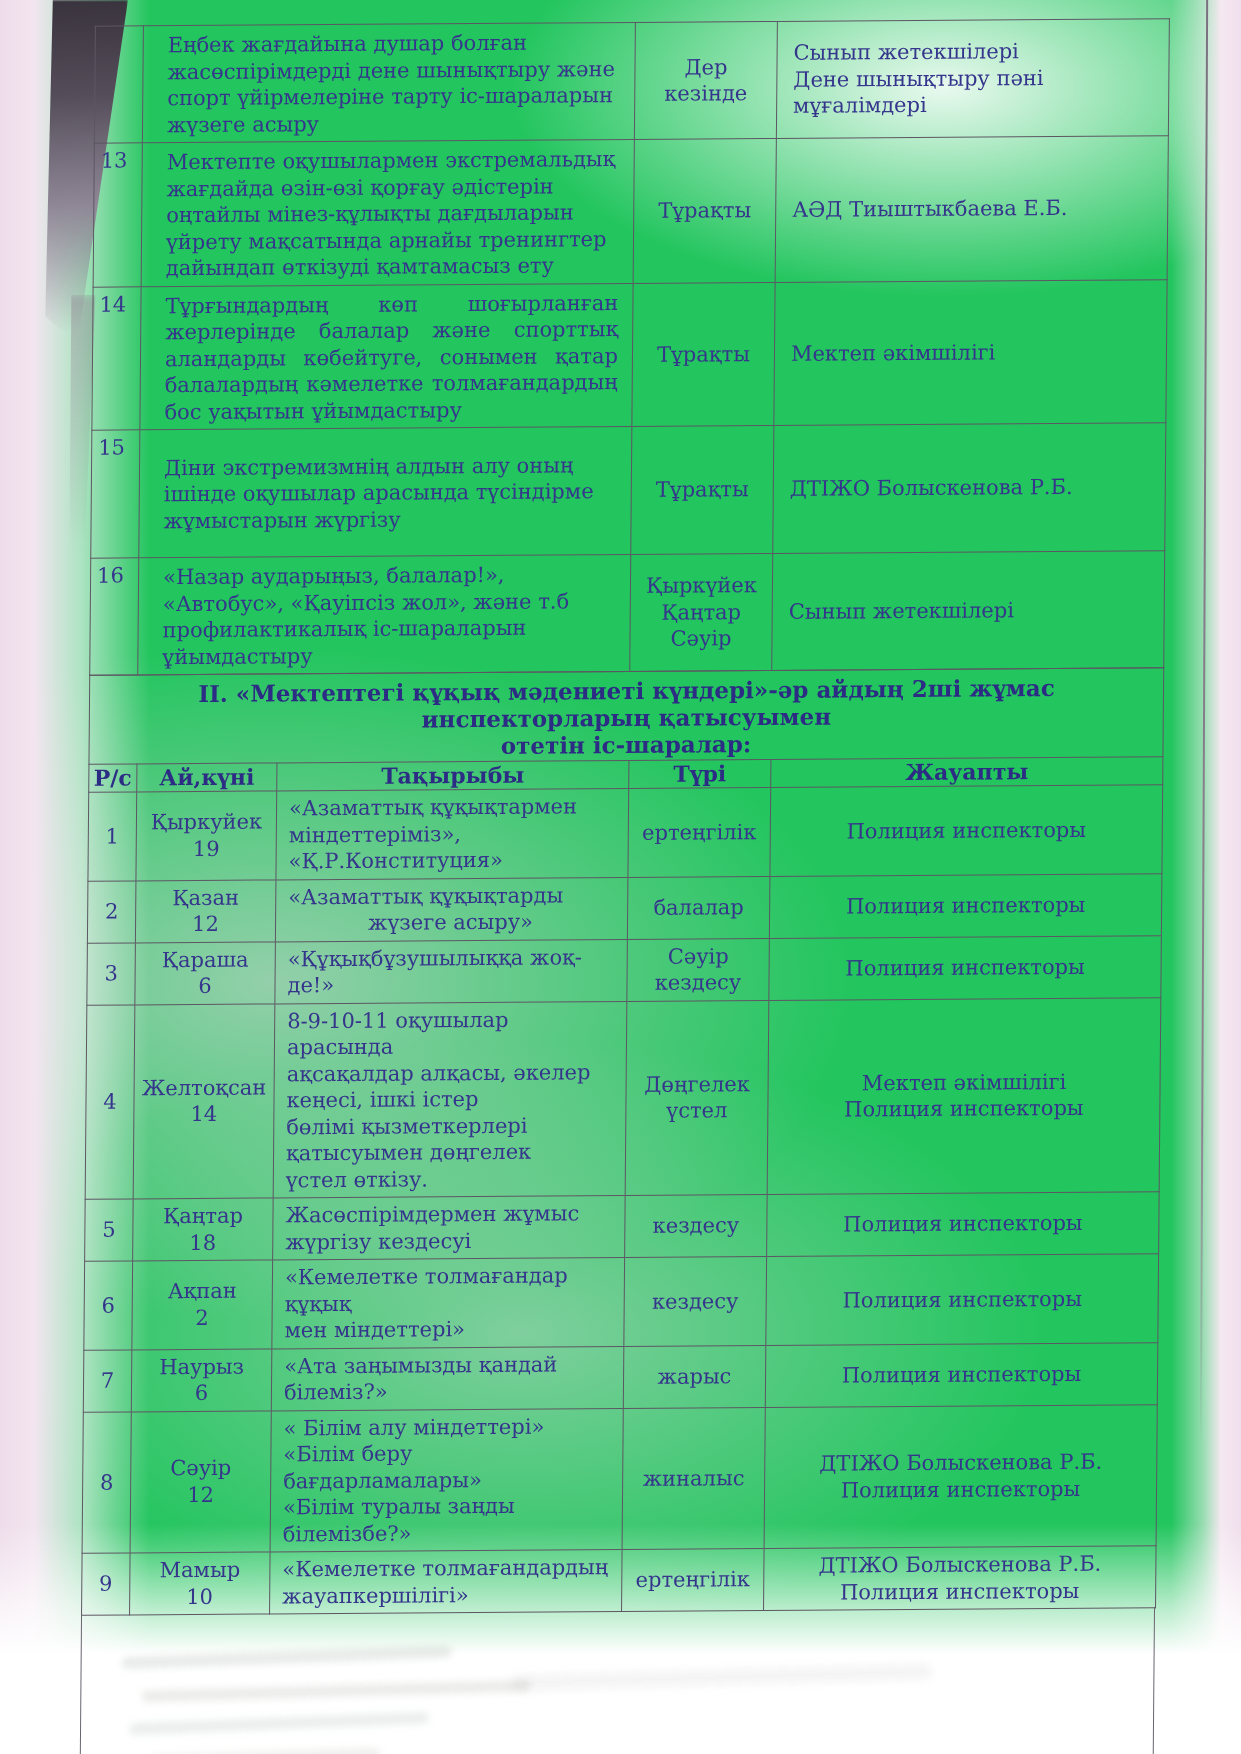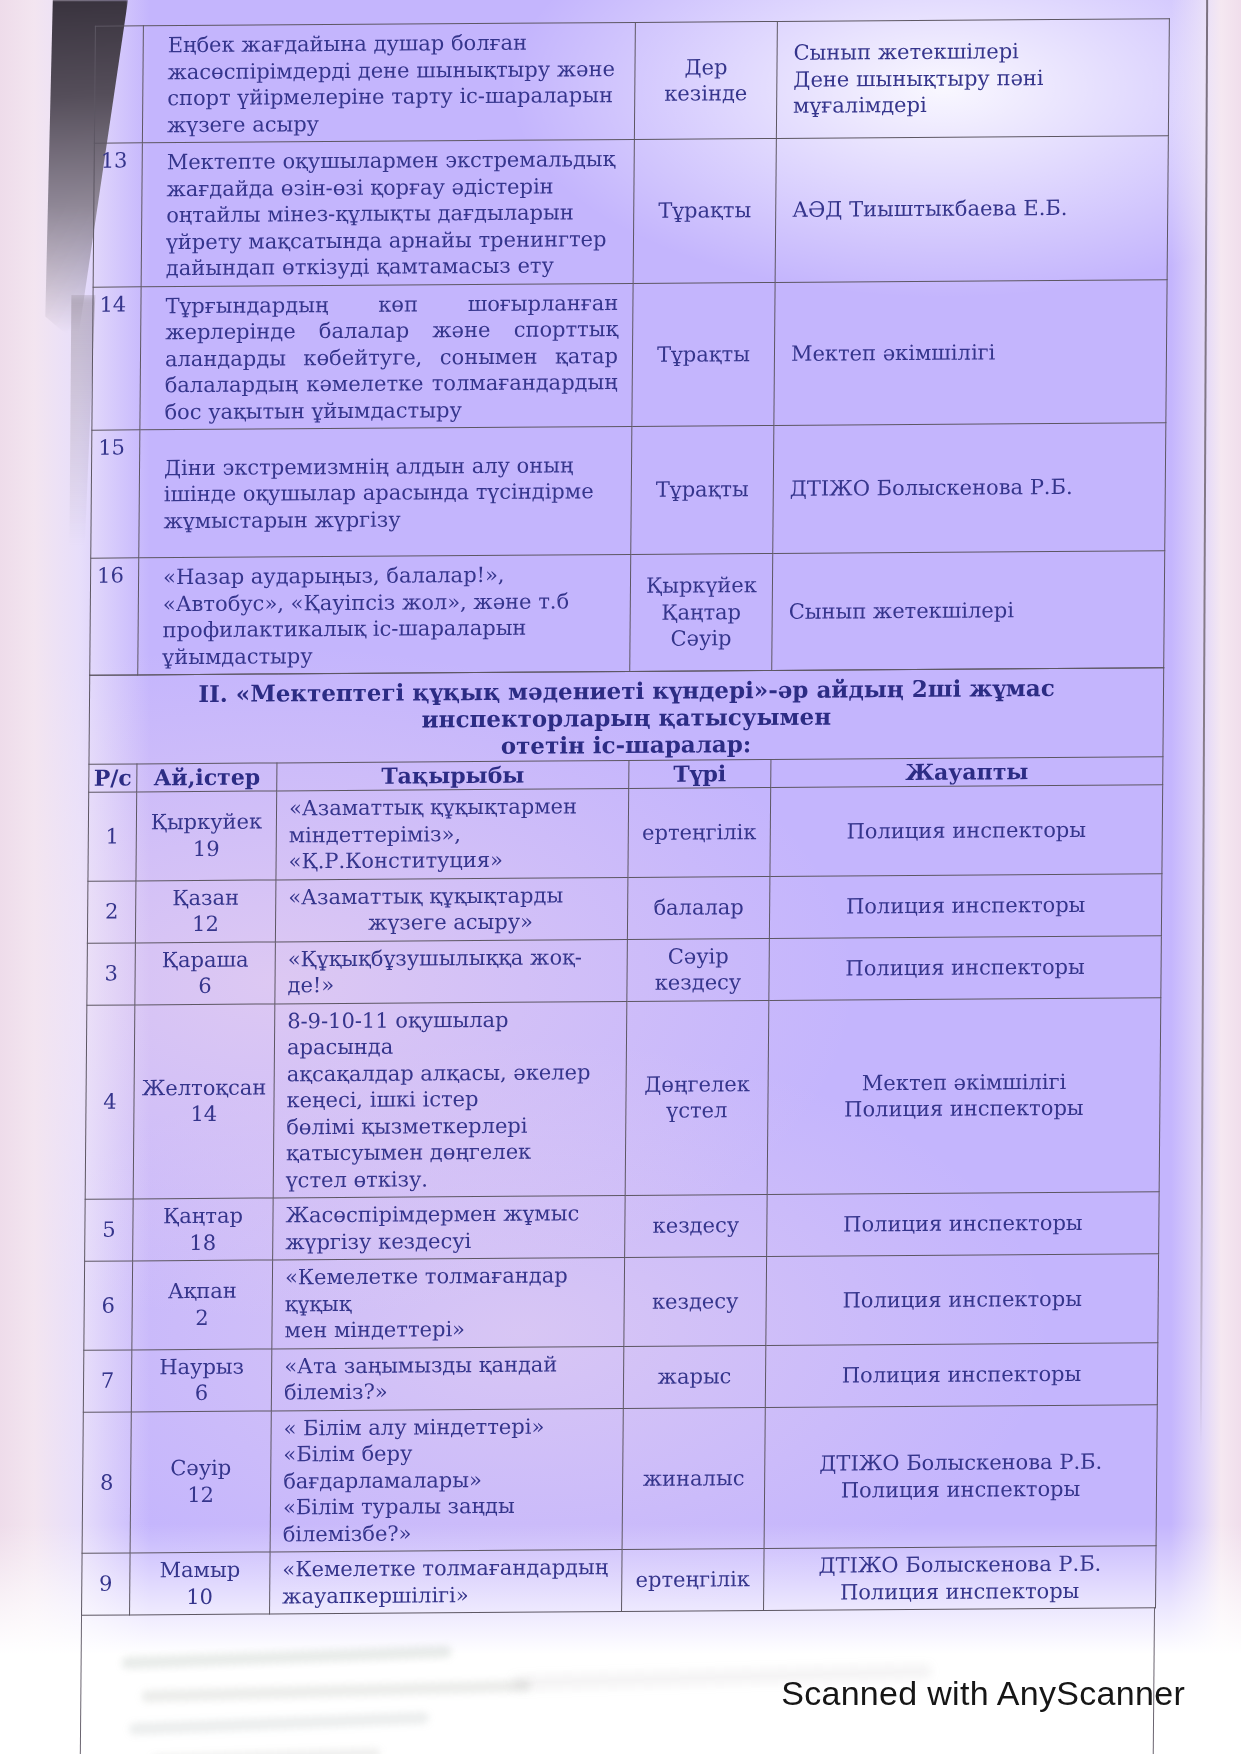--- a/index.html
+++ b/index.html
@@ -1,19 +1,19 @@
 <!DOCTYPE html>
 <html><head>
 <meta charset="utf-8">
 <style>
   html,body{margin:0;padding:0;background:#e9e4ea;}
   .page{
     position:relative;
     width:1241px;height:1754px;
-    background:#c4b5fd;
+    background:#22c55e;
     overflow:hidden;
     font-family:"DejaVu Serif","Liberation Serif",serif;
   }
   
   .bg-tint{
     position:absolute;inset:0;pointer-events:none;
     background:
       linear-gradient(to top, #ffffff 0px, #ffffff 100px, rgba(255,255,255,.65) 150px, rgba(255,255,255,0) 230px),
       linear-gradient(to right, #eedcea 0px, #f3e5f0 34px, rgba(250,244,249,.65) 80px, rgba(250,244,249,0) 150px),
       linear-gradient(to left, #f0deec 0px, #f5e8f1 20px, rgba(248,240,246,.55) 38px, rgba(248,240,246,0) 70px),
@@ -167,21 +167,21 @@
           <col style="width:142px">
           <col style="width:392px">
         </colgroup>
       <tbody>
           <tr class="row-title">
         <td class="title-cell pre" colspan="5">ІІ. «Мектептегі құқық мәдениеті күндері»-әр айдың 2ші жұмас  инспекторларың қатысуымен
 отетін іс-шаралар:</td>
       </tr>
       <tr class="head">
         <td>Р/с</td>
-        <td>Ай,істер</td>
+        <td>Ай,күні</td>
         <td>Тақырыбы</td>
         <td>Түрі</td>
         <td>Жауапты</td>
       </tr>
       <tr class="r1">
         <td class="c-num">1</td>
         <td class="c-date pre">Қыркуйек
 19</td>
         <td class="c-topic pre">«Азаматтық құқықтармен
 міндеттеріміз»,
@@ -276,14 +276,13 @@
 
     <div class="empty-box">
       <div class="ghost g1"></div>
       <div class="ghost g2"></div>
       <div class="ghost g3"></div>
       <div class="ghost g4"></div>
       <div class="ghost g5"></div>
     </div>
   </div>
 
-  <div class="footer">Scanned with AnyScanner</div>
 </div>
 
 </body></html>

